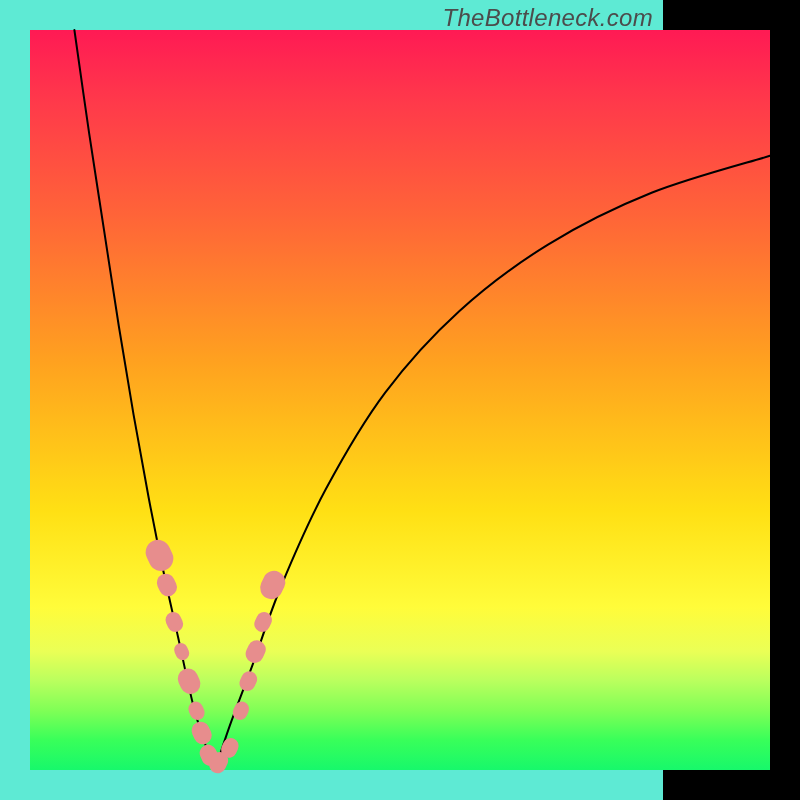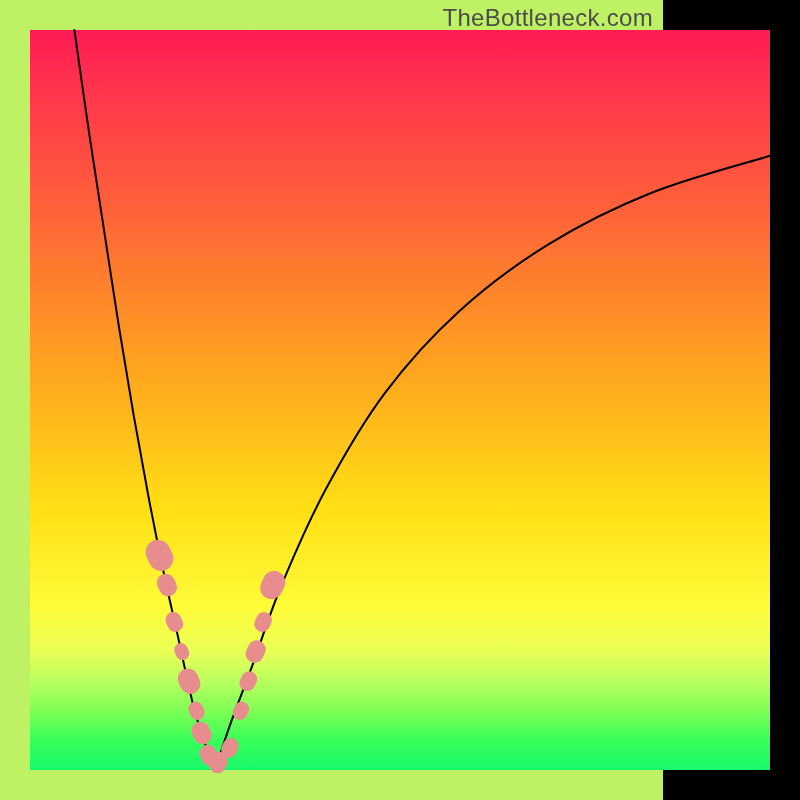--- a/index.html
+++ b/index.html
@@ -10,21 +10,22 @@
     overflow: hidden;
     background: #000;
     font-family: Arial, Helvetica, sans-serif;
   }
   .frame {
     position: absolute;
     left: 0;
     top: 0;
     width: 663px;
     height: 800px;
-    background: #bef264;
+    background: #5eead4;
+    font-style: italic;
   }
   .plot {
     position: absolute;
     left: 30px;
     top: 30px;
     width: 740px;
     height: 740px;
     
     background: linear-gradient(
       to bottom,

